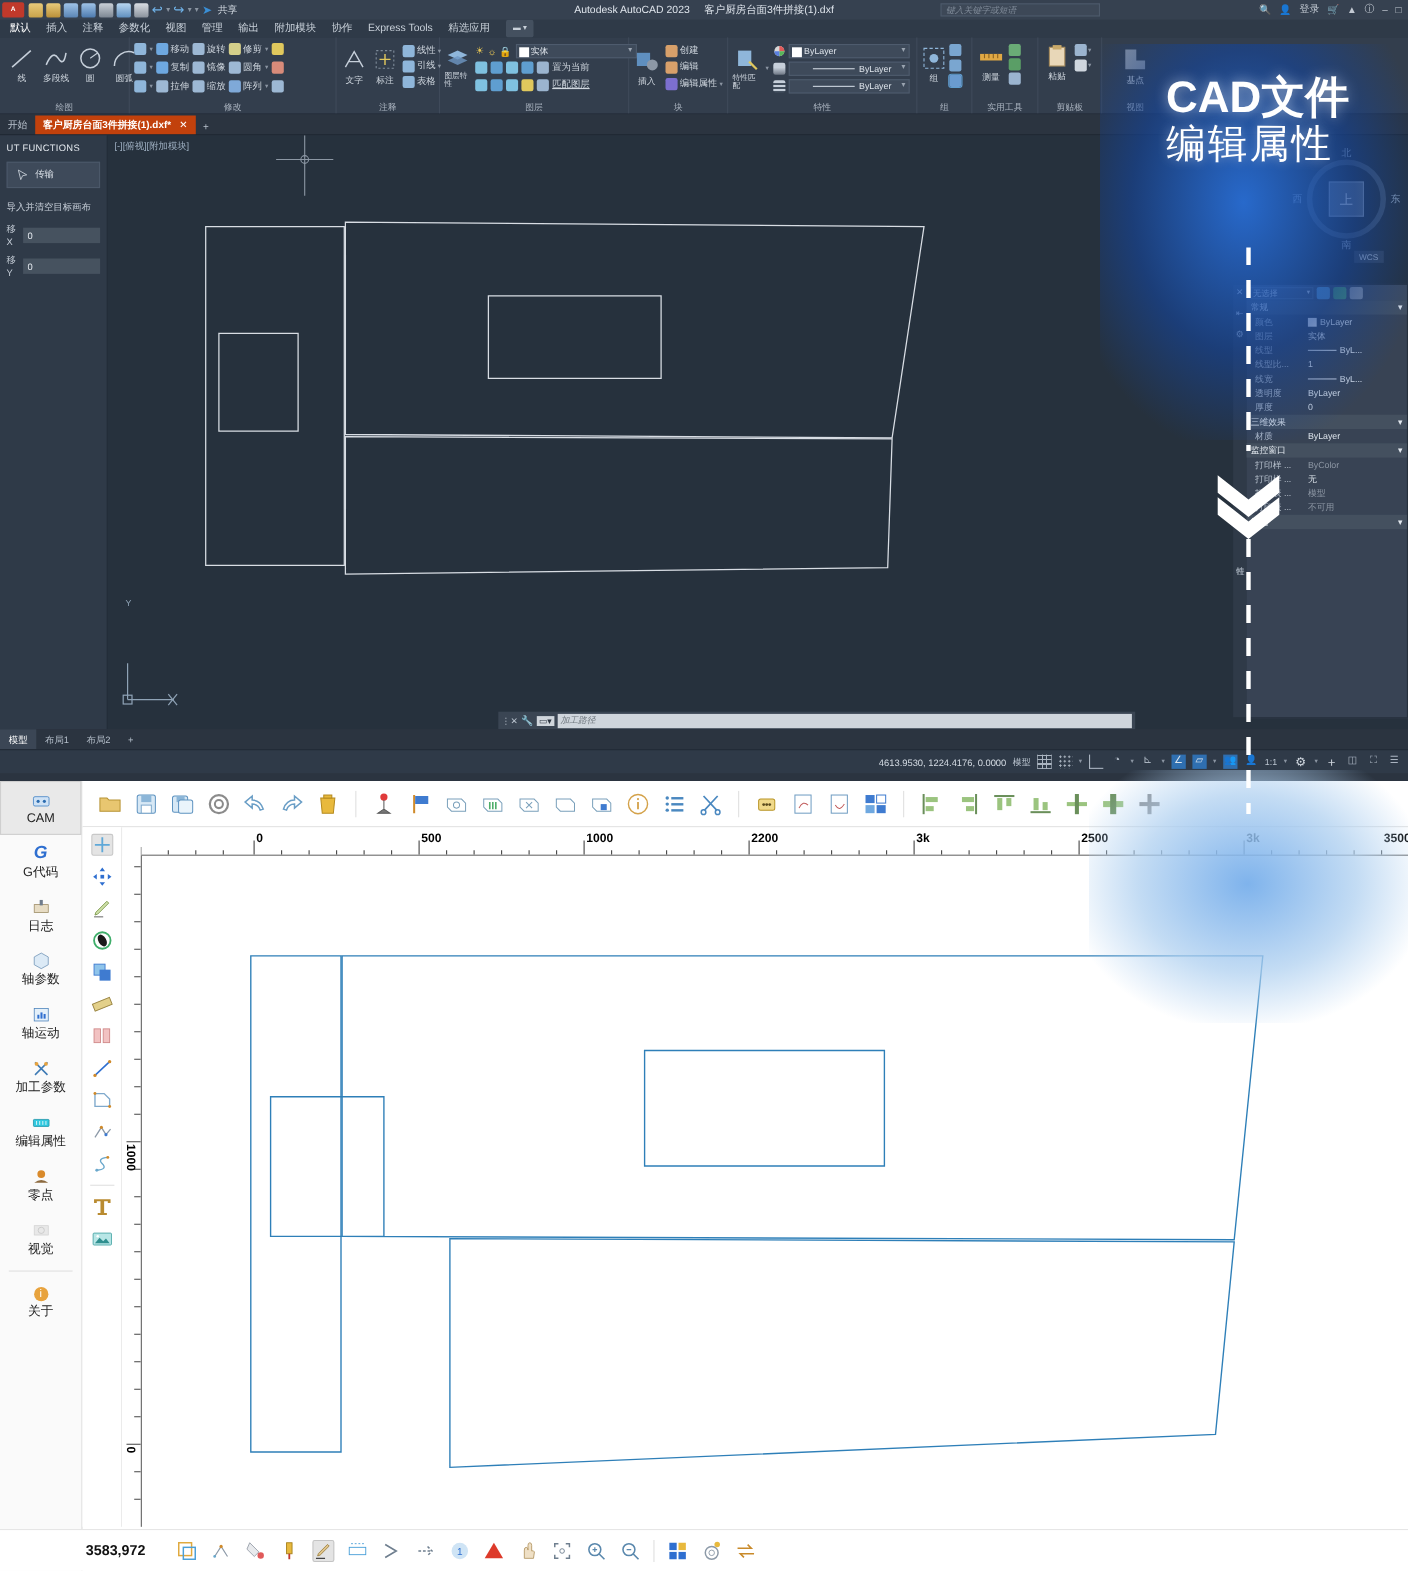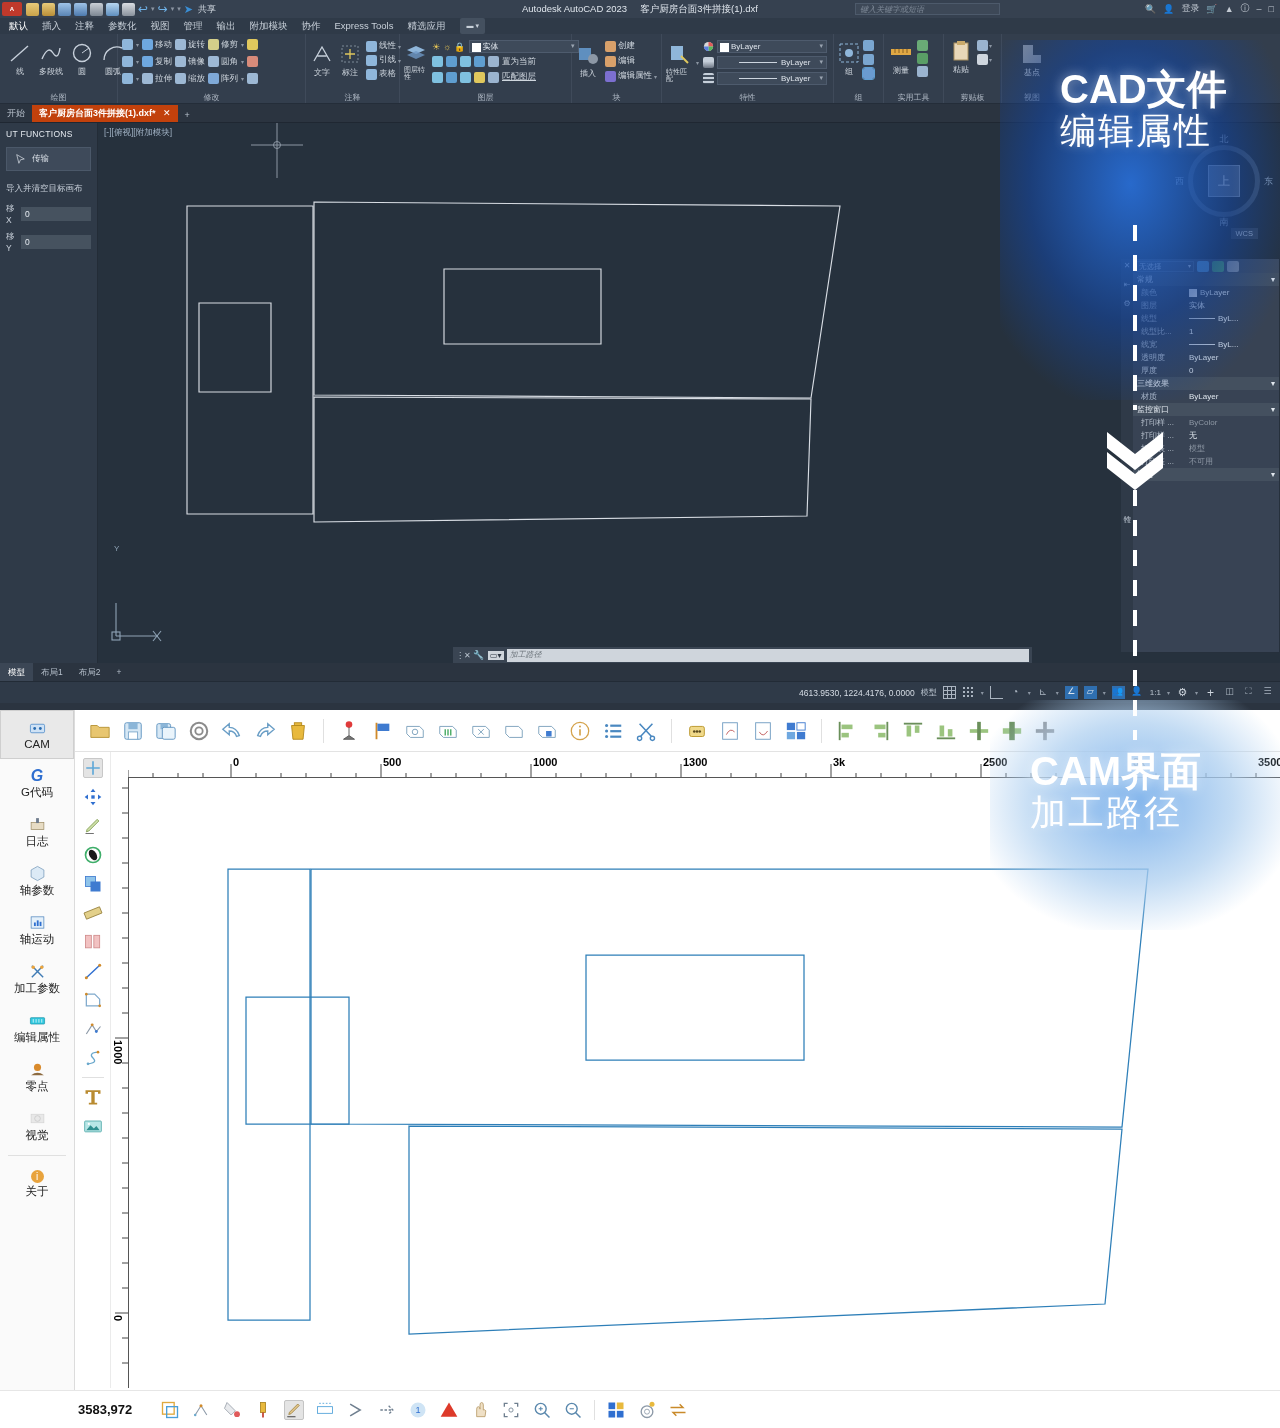--- a/index.html
+++ b/index.html
@@ -1084,21 +1084,21 @@
           <line x1="1028" y1="19" x2="1028" y2="23"></line>
             <line x1="1053" y1="19" x2="1053" y2="23"></line>
           <line x1="1078" y1="19" x2="1078" y2="23"></line>
             <line x1="1103" y1="19" x2="1103" y2="23"></line>
           <line x1="1128" y1="19" x2="1128" y2="23"></line>
         </g>
       </svg>
       <span style="position:absolute;left:105px;top:2px">0</span>
       <span style="position:absolute;left:255px;top:2px">500</span>
       <span style="position:absolute;left:405px;top:2px">1000</span>
-      <span style="position:absolute;left:555px;top:2px">1300</span>
+      <span style="position:absolute;left:555px;top:2px">2200</span>
       <span style="position:absolute;left:705px;top:2px">3k</span>
       <span style="position:absolute;left:855px;top:2px">2500</span>
       <span style="position:absolute;left:1005px;top:2px">3k</span>
       <span style="position:absolute;left:1130px;top:2px">3500</span>
     </div>
 
     <div class="ruler-v">
       <svg style="position:absolute;left:0;top:0;width:100%;height:100%">
         <g stroke="#444" stroke-width="1">
           <line x1="11" y1="10" x2="17" y2="10"></line>
@@ -1231,18 +1231,14 @@
   <div class="dash" style="top:225px;height:185px"></div>
 
 
   <svg class="chev" viewBox="0 0 60 62">
     <path d="M2 4 L30 26 L58 4 L58 20 L30 42 L2 20 Z" fill="#ffffff"></path>
     <path d="M2 24 L30 46 L58 24 L58 40 L30 62 L2 40 Z" fill="#ffffff"></path>
   </svg>
 
   <div class="dash" style="top:490px;height:250px"></div>
 
-  <div class="ov ov-t3">
-    <div class="l1">CAM界面</div>
-    <div class="l2">加工路径</div>
-  </div>
 
 </div>
 
 </body></html>

